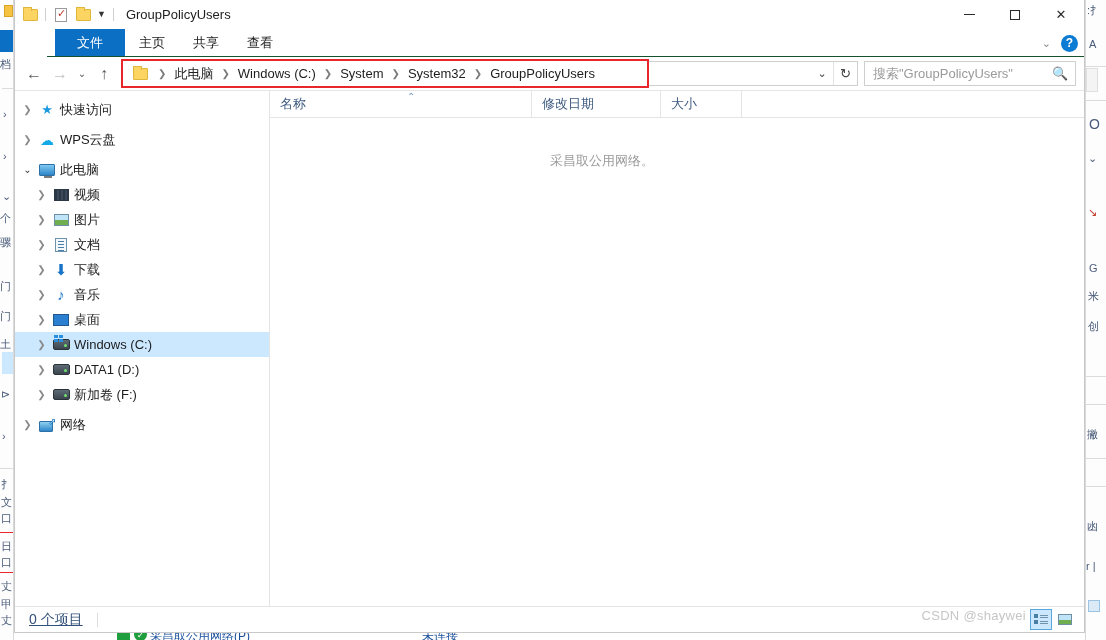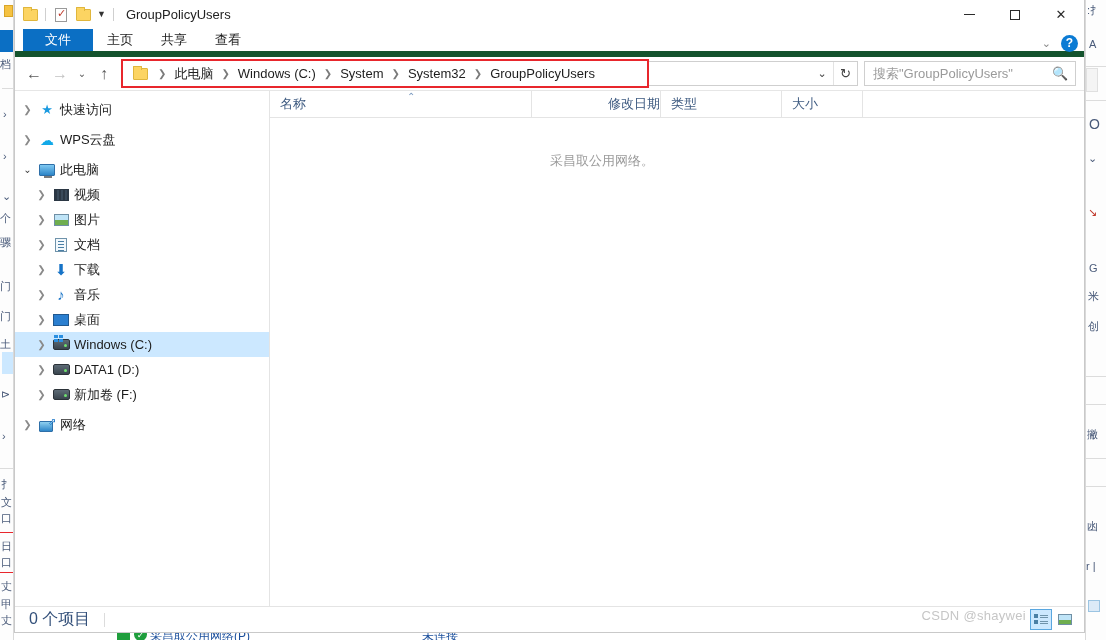--- a/index.html
+++ b/index.html
@@ -87,23 +87,24 @@
     width: 46px; height: 29px; display: flex; align-items: center; justify-content: center;
     font-size: 13px; color: #2b2b2b; line-height: 1;
   }
   .wc-min { display:block; width: 11px; height: 1px; background: #2b2b2b; }
   .wc-max { display:block; width: 10px; height: 10px; border: 1px solid #2b2b2b; }
 
   
   .ribbon {
     height: 28px; flex: 0 0 28px;
     display: flex; align-items: stretch;
-    border-bottom: 6px solid #14532d;
+    border-bottom: 1px solid #14532d;
     position: relative;
     background: #ffffff;
+    margin-left: 32px;
   }
   .rtab {
     display: flex; align-items: center; justify-content: center;
     padding: 0 14px; font-size: 13px; color: #1f1f1f;
     min-width: 42px;
   }
   .rtab.file {
     background: #0b6fc4; color: #ffffff; min-width: 70px;
     margin-left: 8px;
   }
@@ -269,21 +270,21 @@
   .colhead {
     height: 27px; flex: 0 0 27px; display: flex;
     border-bottom: 1px solid #e4e4e4; position: relative;
   }
   .col {
     display: flex; align-items: center; padding-left: 10px;
     font-size: 13px; color: #3d5a80;
     border-right: 1px solid #e4e4e4; position: relative;
   }
   .col.name { flex: 0 0 262px; }
-  .col.date { flex: 0 0 129px; justify-content: flex-end; }
+  .col.date { flex: 0 0 129px; }
   .col.type { flex: 0 0 121px; }
   .col.size { flex: 0 0 81px; }
   .col.pad   { flex: 1; border-right: none; }
   .sort-arrow {
     position: absolute; left: 137px; top: 1px;
     font-size: 10px; color: #7a9ac0; line-height: 1;
   }
   .filelist {
     flex: 1; position: relative; background: #ffffff;
   }
@@ -294,21 +295,21 @@
   }
 
   
   .statusbar {
     height: 26px; flex: 0 0 26px;
     border-top: 1px solid #e4e4e4;
     display: flex; align-items: center;
     padding: 0 4px 0 14px;
     background: #ffffff; position: relative;
   }
-  .status-count { font-size: 16px; color: #33507a; }
+  .status-count { font-size: 14px; color: #33507a; text-decoration: underline; }
   .status-div { width: 1px; height: 14px; background: #dcdcdc; margin-left: 14px; }
   .viewbtns {
     position: absolute; right: 8px; top: 2px; display: flex; gap: 2px;
   }
   .vbtn {
     width: 22px; height: 21px; display: flex; align-items: center; justify-content: center;
     border: 1px solid transparent;
   }
   .vbtn.active { background: #cce8ff; border-color: #5aa7e0; }
   .vb-details {
@@ -591,23 +592,20 @@
 
     <div class="filepane">
       <div class="colhead">
         <div class="col name">
           <span class="sort-arrow">⌃</span>
           <span>名称</span>
         </div>
         <div class="col date">
           <span>修改日期</span>
         </div>
-        <div class="col type">
-          <span>类型</span>
-        </div>
         <div class="col size">
           <span>大小</span>
         </div>
         <div class="col pad"></div>
       </div>
       <div class="filelist">
         <div class="empty-msg">采昌取公用网络。</div>
       </div>
     </div>
   </div>

